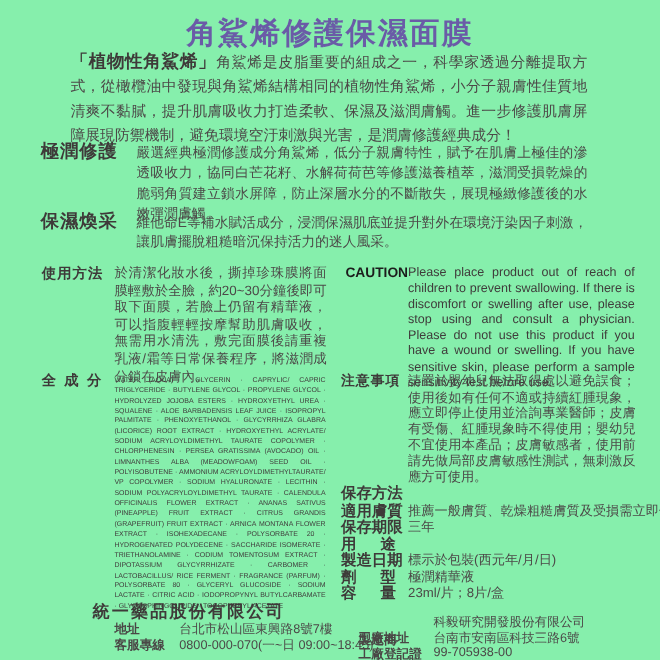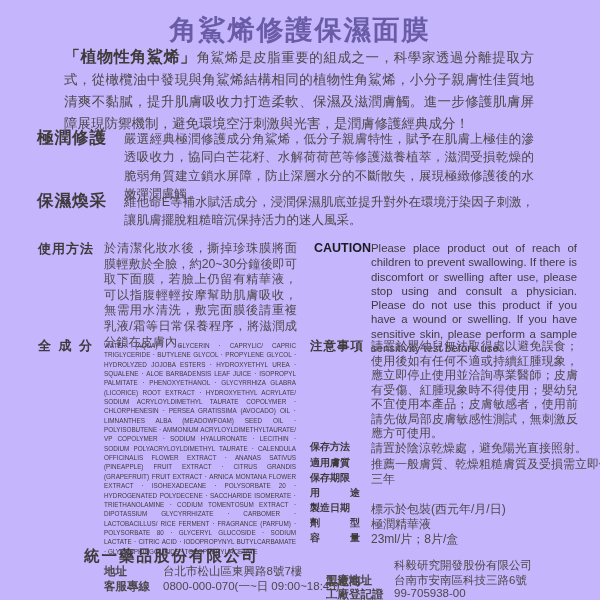--- a/index.html
+++ b/index.html
@@ -1,18 +1,18 @@
 <!DOCTYPE html>
 <html><head>
 <meta charset="utf-8">
 <style>
   * { margin:0; padding:0; box-sizing:border-box; }
   html,body { width:600px; height:600px; background:#ffffff; }
   .page {
-    position:relative; width:600px; height:600px; background:#c4b5fd;
+    position:relative; width:600px; height:600px; background:#86efac;
     font-family:"Liberation Sans","DejaVu Sans",sans-serif;
     color:#4c4948; overflow:hidden;
   }
   .abs { position:absolute; }
   .title {
     left:0; right:0; top:12px; text-align:center;
     font-size:27px; font-weight:700; letter-spacing:2px; color:#6a5ba7;
   }
   .intro {
     left:64px; top:46px; width:470px;
@@ -21,21 +21,21 @@
   .intro .lead { font-size:16px; font-weight:700; color:#3e3a39; }
   .feat-label { font-size:16.5px; font-weight:700; color:#3e3a39; letter-spacing:1px;text-align:right; }
   .feat-text { width:410px; font-size:12.5px; line-height:18.4px; text-align:justify; }
   .sec-label { font-size:13px; font-weight:700; color:#3e3a39; letter-spacing:1px; }
   .stretch { display:inline-block; width:54px; text-align:justify; text-align-last:justify; letter-spacing:0; }
   .usage-text { width:193px; font-size:12.2px; line-height:15.6px; text-align:justify; }
   .caution-label { font-size:12.5px; font-weight:700; color:#1c1c1c; }
   .caution-text { width:206px; font-size:11.4px; line-height:14.3px; text-align:justify; color:#3f3c3b; }
   .ingredients-text { width:192px; font-size:6.35px; line-height:9.35px; text-align:justify; color:#3f3c3b; }
   .notice-text { width:207px; font-size:12px; line-height:14.5px; text-align:justify; }
-  .spec-label { position:absolute; left:310px; font-size:10px; font-weight:700; color:#3e3a39; }
+  .spec-label { position:absolute; left:310px; font-size:14px; font-weight:700; color:#3e3a39; }
   .spec-value { position:absolute; left:371px; font-size:12px; white-space:nowrap; }
   .company-name { left:84px; top:546px; font-size:15.5px; font-weight:700; color:#3e3a39; letter-spacing:2px; }
   .crow-label { position:absolute; font-size:11.5px; font-weight:700; color:#4a4746; }
   .crow-value { position:absolute; font-size:11.5px; white-space:nowrap; }
 </style>
 </head>
 <body>
 
 <div class="page">
 
@@ -55,21 +55,20 @@
   <div class="abs caution-label" style="left:314px; top:241px;">CAUTION</div>
   <p class="abs caution-text" style="left:371px; top:241px;">Please place product out of reach of children to prevent swallowing. If there is discomfort or swelling after use, please stop using and consult a physician. Please do not use this product if you have a wound or swelling. If you have sensitive skin, please perform a sample sensitivity test before use.</p>
 
   <div class="abs sec-label" style="left:38px; top:337px;"><span class="stretch">全成分</span></div>
   <p class="abs ingredients-text" style="left:104px; top:341px;">WATER (AQUA) · GLYCERIN · CAPRYLIC/ CAPRIC TRIGLYCERIDE · BUTYLENE GLYCOL · PROPYLENE GLYCOL · HYDROLYZED JOJOBA ESTERS · HYDROXYETHYL UREA · SQUALENE · ALOE BARBADENSIS LEAF JUICE · ISOPROPYL PALMITATE · PHENOXYETHANOL · GLYCYRRHIZA GLABRA (LICORICE) ROOT EXTRACT · HYDROXYETHYL ACRYLATE/ SODIUM ACRYLOYLDIMETHYL TAURATE COPOLYMER · CHLORPHENESIN · PERSEA GRATISSIMA (AVOCADO) OIL · LIMNANTHES ALBA (MEADOWFOAM) SEED OIL · POLYISOBUTENE · AMMONIUM ACRYLOYLDIMETHYLTAURATE/ VP COPOLYMER · SODIUM HYALURONATE · LECITHIN · SODIUM POLYACRYLOYLDIMETHYL TAURATE · CALENDULA OFFICINALIS FLOWER EXTRACT · ANANAS SATIVUS (PINEAPPLE) FRUIT EXTRACT · CITRUS GRANDIS (GRAPEFRUIT) FRUIT EXTRACT · ARNICA MONTANA FLOWER EXTRACT · ISOHEXADECANE · POLYSORBATE 20 · HYDROGENATED POLYDECENE · SACCHARIDE ISOMERATE · TRIETHANOLAMINE · CODIUM TOMENTOSUM EXTRACT · DIPOTASSIUM GLYCYRRHIZATE · CARBOMER · LACTOBACILLUS/ RICE FERMENT · FRAGRANCE (PARFUM) · POLYSORBATE 80 · GLYCERYL GLUCOSIDE · SODIUM LACTATE · CITRIC ACID · IODOPROPYNYL BUTYLCARBAMATE · GLYCOSPHINGOLIPIDS · TOCOPHERYL ACETATE</p>
 
   <div class="abs sec-label" style="left:310px; top:338px; font-size:12.5px;">注意事項</div>
   <p class="abs notice-text" style="left:371px; top:339px;">請置於嬰幼兒無法取得處以避免誤食；使用後如有任何不適或持續紅腫現象，應立即停止使用並洽詢專業醫師；皮膚有受傷、紅腫現象時不得使用；嬰幼兒不宜使用本產品；皮膚敏感者，使用前請先做局部皮膚敏感性測試，無刺激反應方可使用。</p>
 
   <div class="spec-label" style="top:440px;">保存方法</div>
-  <div class="spec-value" style="top:440px;">請置於陰涼乾燥處，避免陽光直接照射。</div>
 
   <div class="spec-label" style="top:456px;">適用膚質</div>
   <div class="spec-value" style="top:456px;">推薦一般膚質、乾燥粗糙膚質及受損需立即修護者</div>
 
   <div class="spec-label" style="top:471px;">保存期限</div>
   <div class="spec-value" style="top:471px;">三年</div>
 
   <div class="spec-label" style="top:486px;"><span class="stretch" style="width:50px;">用途</span></div>
 
   <div class="spec-label" style="top:501px;">製造日期</div>

